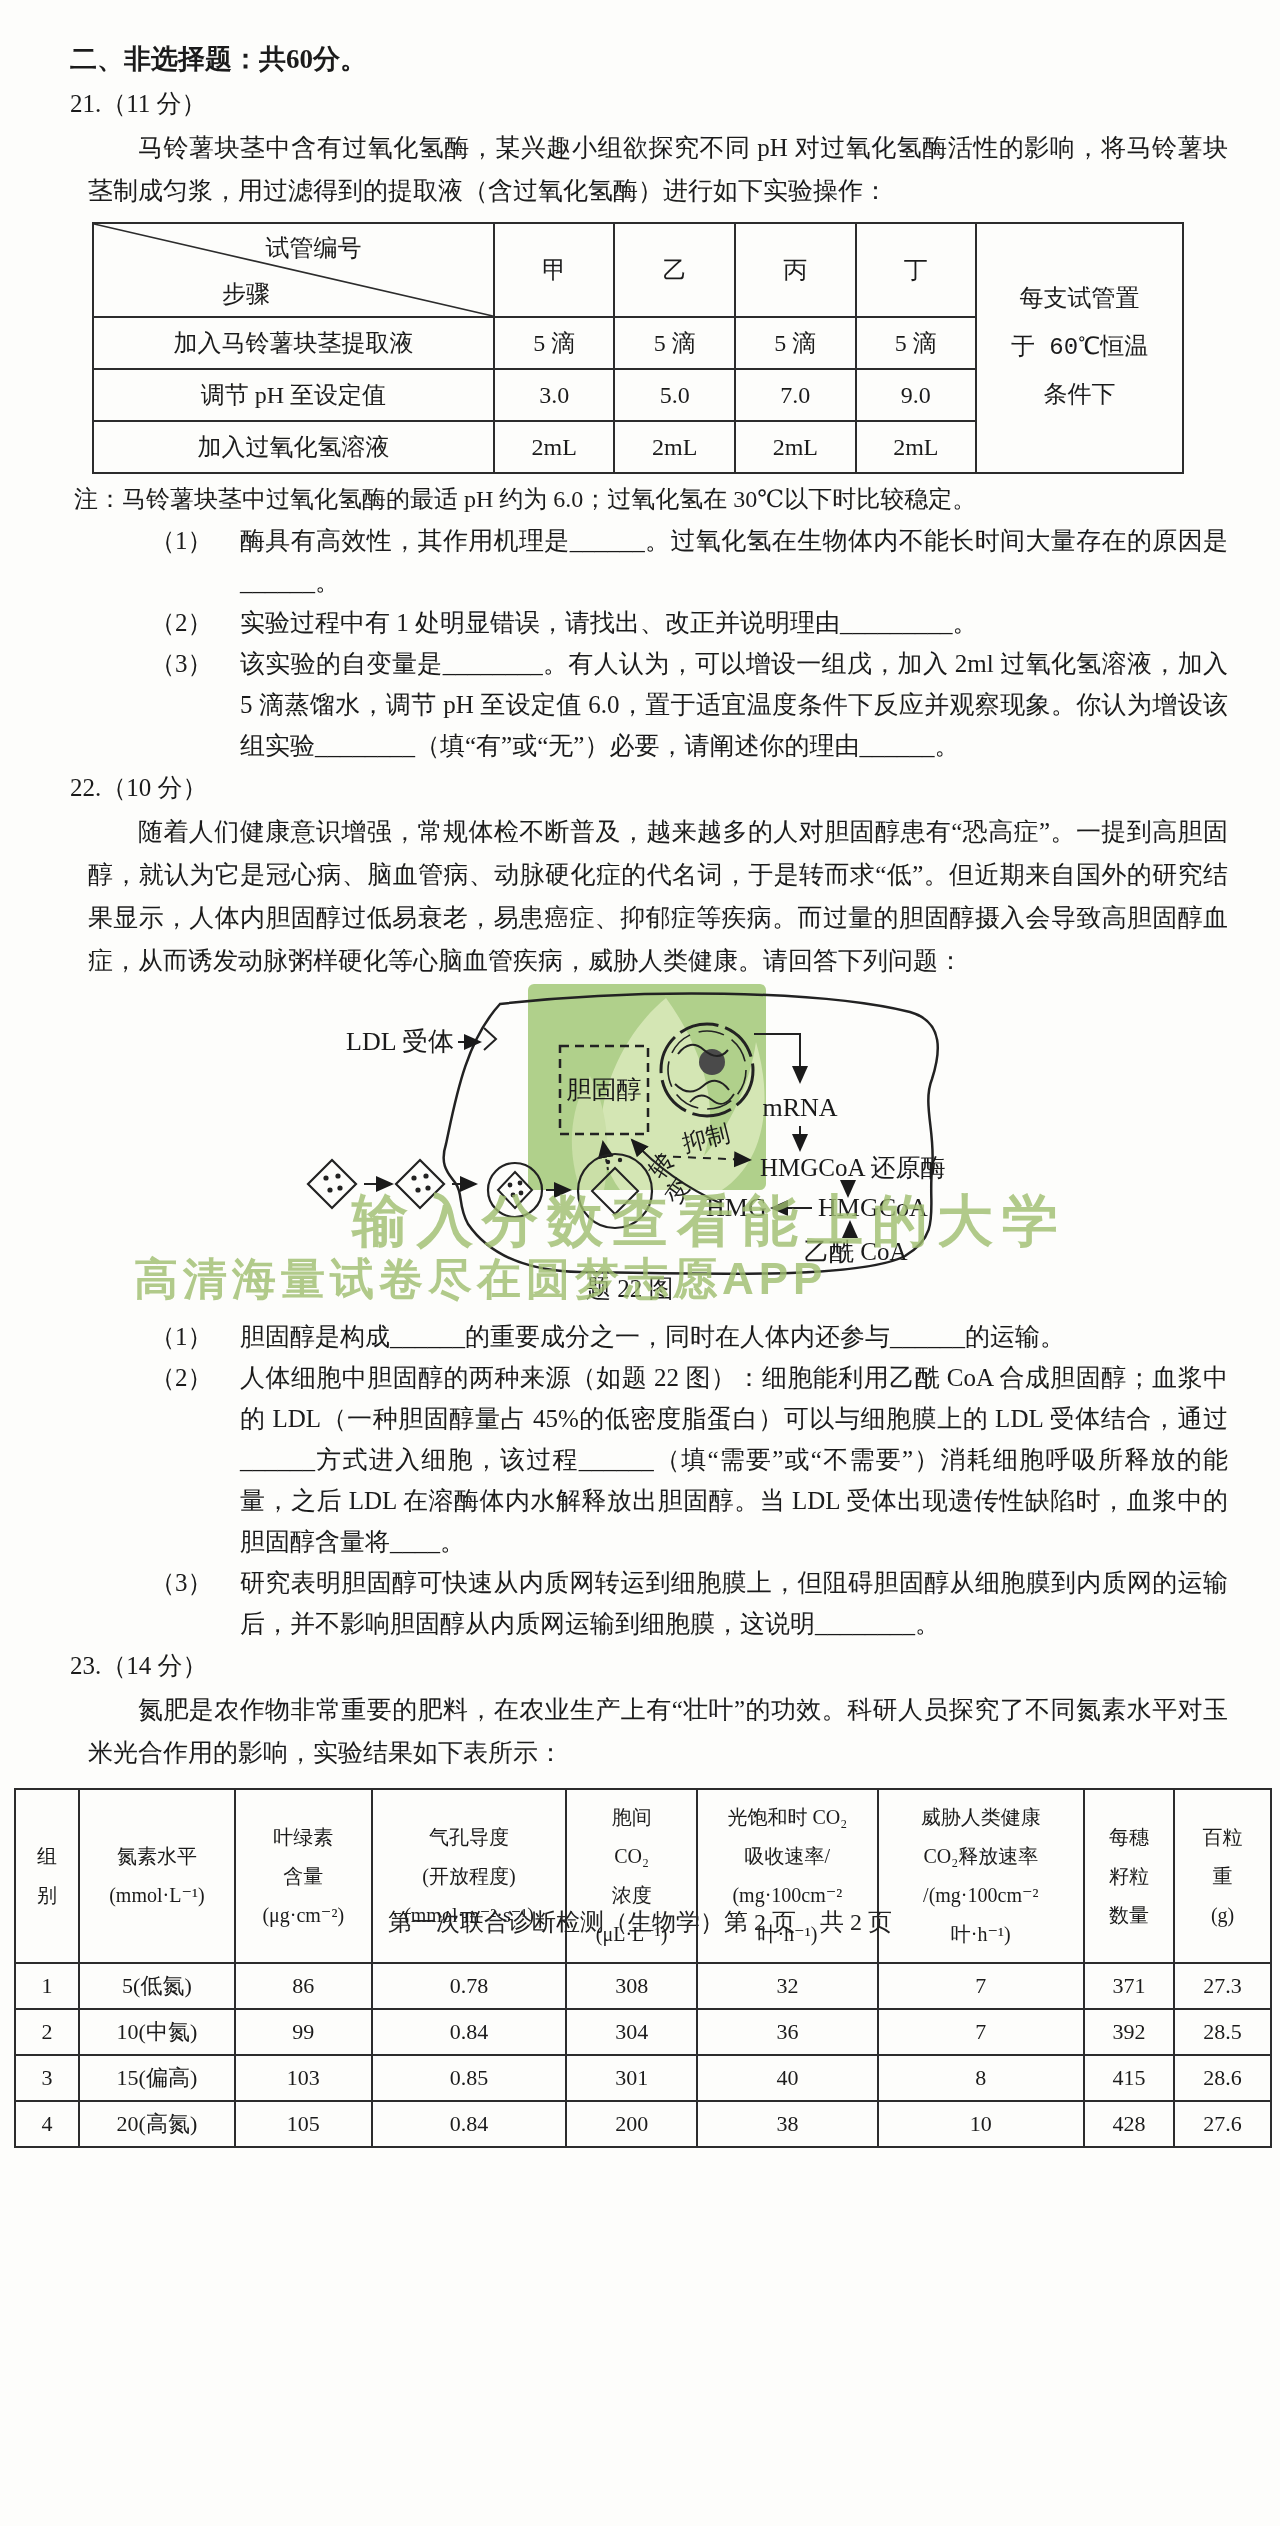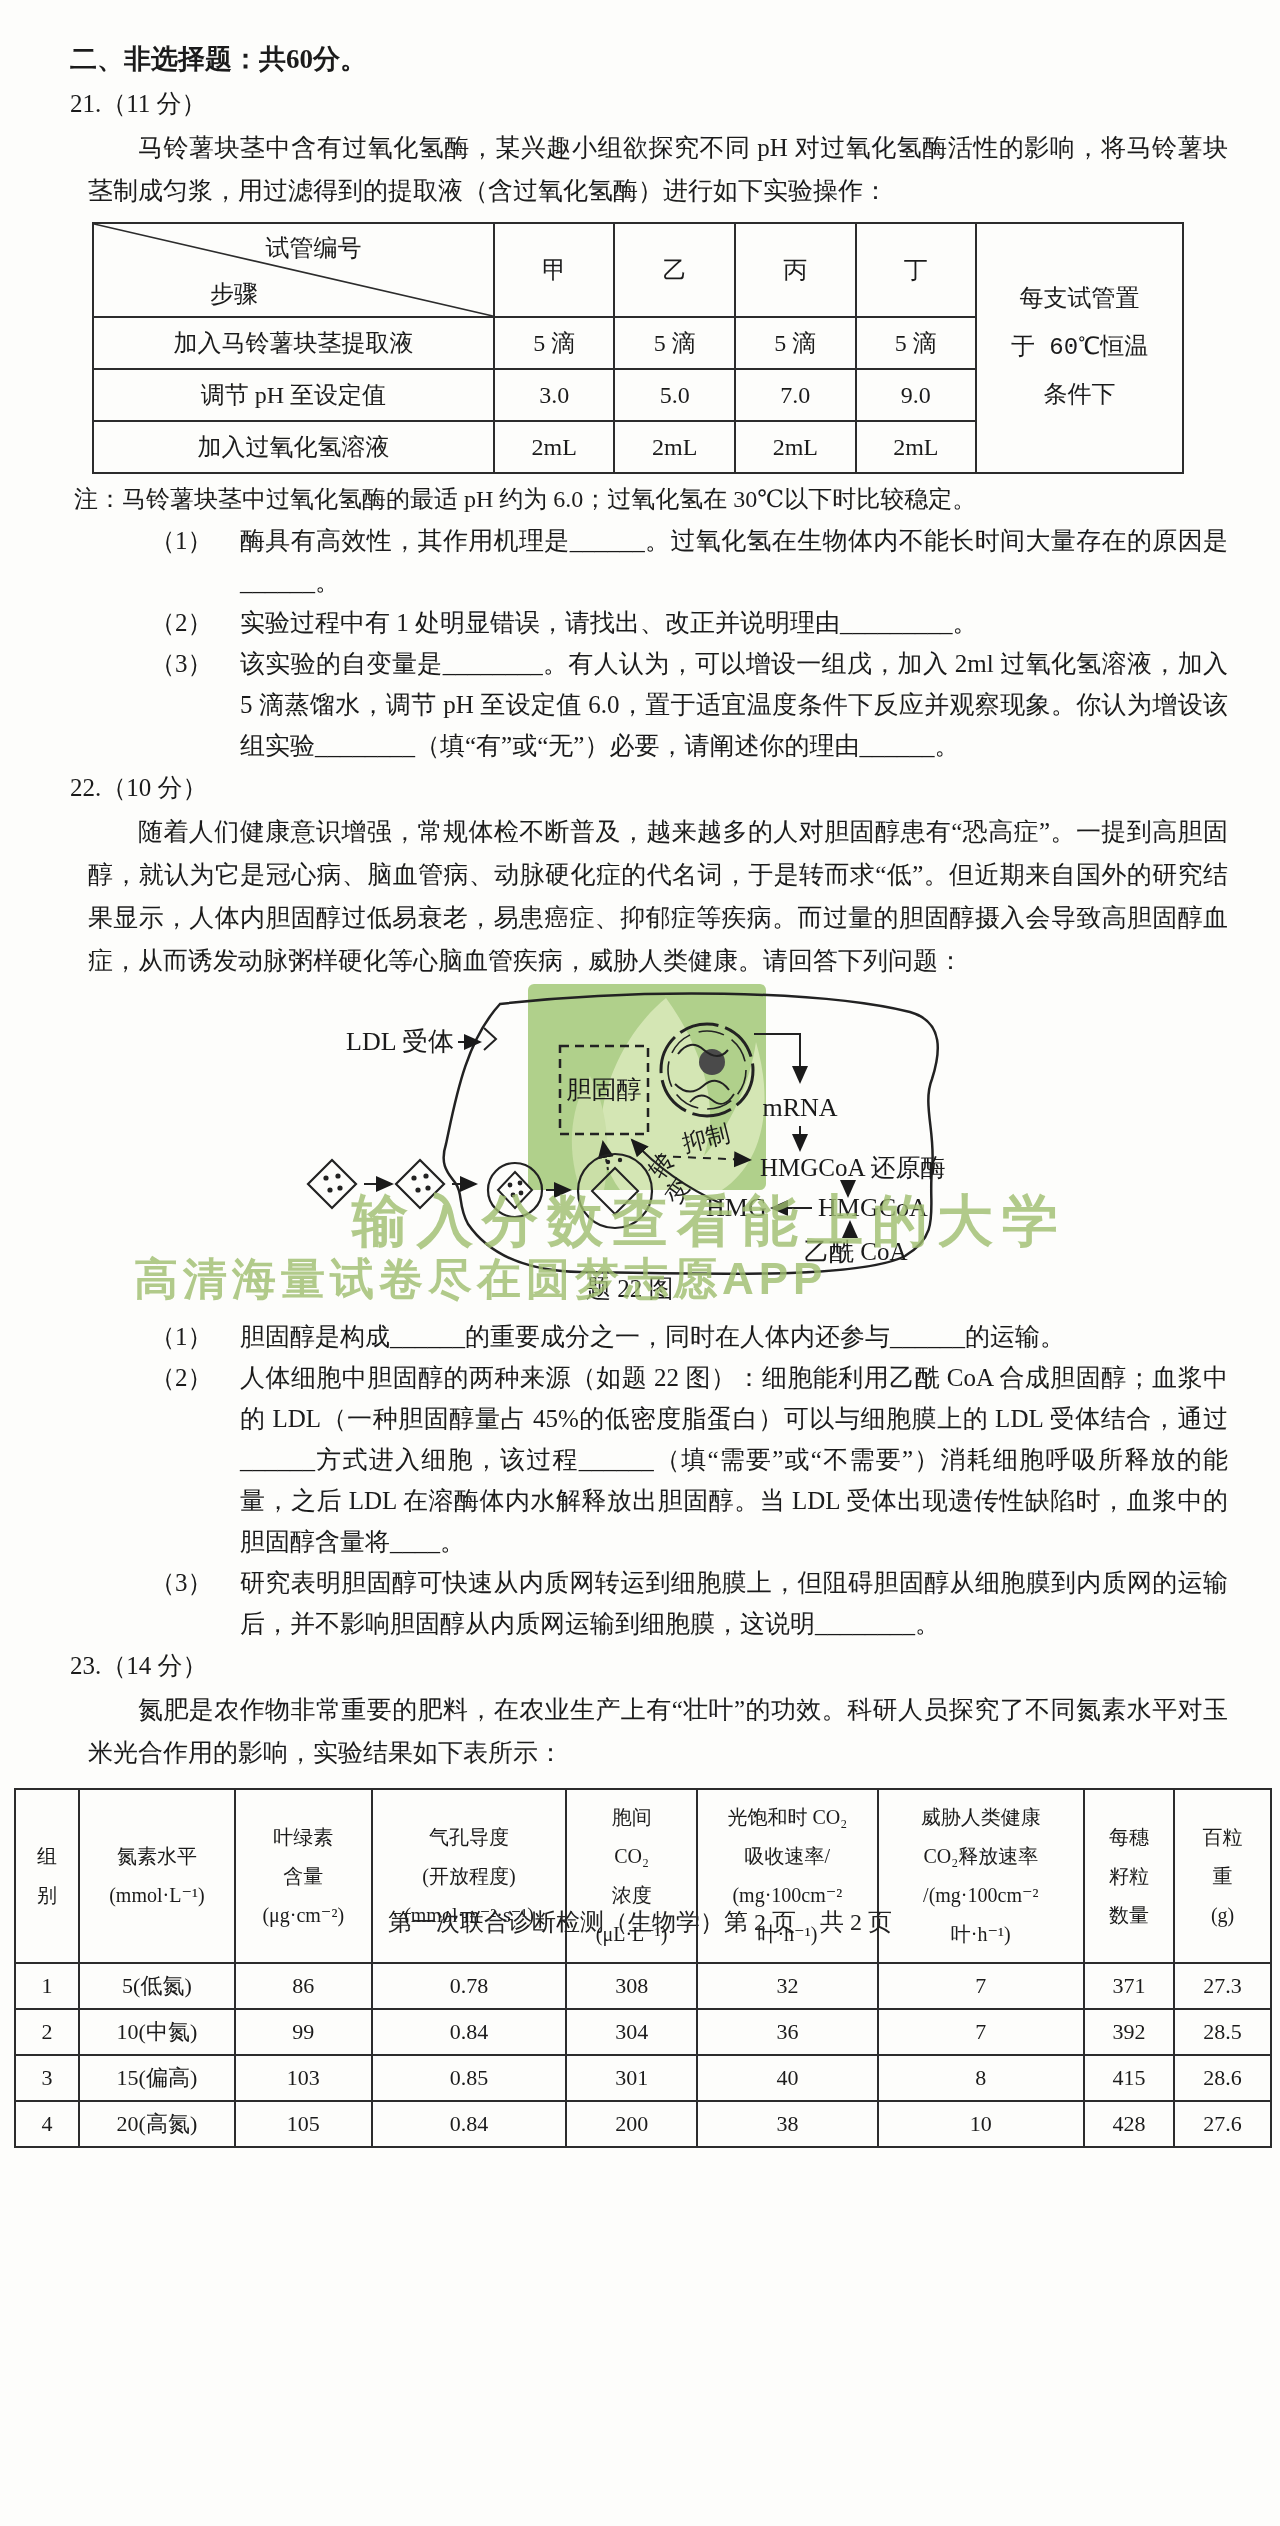--- a/index.html
+++ b/index.html
@@ -16,21 +16,21 @@
   .note{font-size:24px;line-height:42px;margin-left:14px;}
 
   
   table.t21{border-collapse:collapse;margin:10px 0 4px 32px;width:1092px;table-layout:fixed;}
   table.t21 td{border:2px solid #2c2c2c;text-align:center;font-size:24px;padding:0;}
   table.t21 tr.hdr td{height:92px;}
   table.t21 tr.r td{height:50px;}
   td.diag{position:relative;}
   td.diag svg{position:absolute;left:0;top:0;width:100%;height:100%;}
   td.diag .dtop{position:absolute;top:8px;left:55%;transform:translateX(-50%);font-size:24px;}
-  td.diag .dbot{position:absolute;bottom:6px;left:116px;font-size:24px;}
+  td.diag .dbot{position:absolute;bottom:6px;left:128px;font-size:24px;}
   td.sideNote{white-space:pre-line;text-align:left;padding:6px 6px 6px 14px;font-size:24px;line-height:2.0;vertical-align:middle;font-family:Liberation Mono, monospace;}
 
   
   .diagWrap{position:relative;width:1160px;height:332px;margin:2px 0 0 0;}
   .diagWrap svg.fig{position:absolute;left:0;top:0;z-index:1;}
   .wm{position:absolute;z-index:3;font-family:"Liberation Sans","DejaVu Sans",sans-serif;
       font-weight:bold;color:#9fbe6f;opacity:.8;white-space:nowrap;}
   .wm1{left:292px;top:200px;font-size:56px;letter-spacing:9px;}
   .wm2{left:74px;top:266px;font-size:44px;letter-spacing:5px;}
   .figcap{position:absolute;z-index:2;left:526px;top:288px;font-size:25px;}

